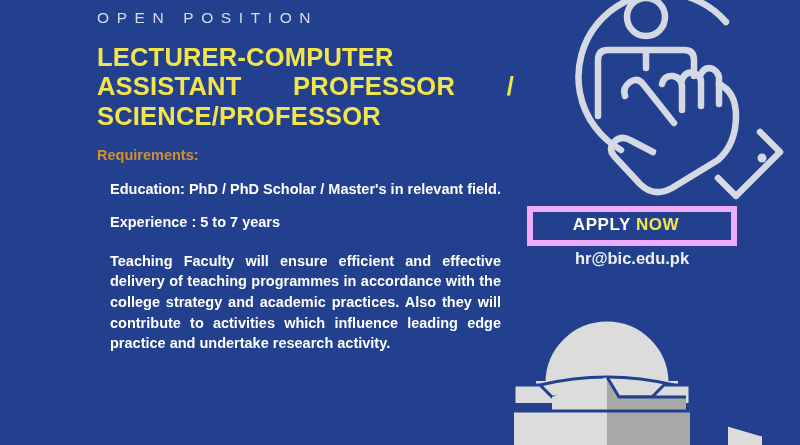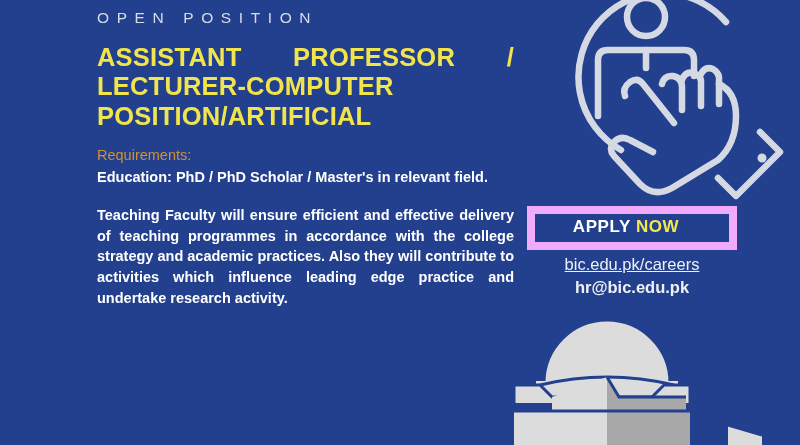--- a/index.html
+++ b/index.html
@@ -74,50 +74,50 @@
     justify-content:space-between;
     white-space:nowrap;
   }
 
   .section { margin-top:14px; }
   .section.resp { margin-top:18px; }
 
   .sec-head {
     color:#d0912f;
     font-size:14.5px;
-    font-weight:normal;
+    font-weight:bold;
     line-height:1.35;
     margin-bottom:1px;
   }
 
   .sec-body {
     color:#ffffff;
     font-size:14.5px;
     font-weight:bold;
     line-height:1.42;
     text-align:justify;
     text-justify:inter-word;
   }
-  .sec-body p { margin:0; }
+  .sec-body p { margin:13px; }
   .sec-body p.justify-all {
     text-align:justify;
   }
   
 
   
   .apply-block {
     position:absolute;
     left:527px;
     top:206px;
     width:210px;
     text-align:center;
   }
 
   .apply-btn {
-    border:8px solid #f0abfc;
+    border:6px solid #f0abfc;
     padding:4px 12px 5px 0;
     font-size:17px;
     font-weight:bold;
     letter-spacing:0.6px;
     line-height:1.1;
     white-space:nowrap;
   }
   .apply-btn .w { color:#ffffff; }
   .apply-btn .y { color:#f4e74d; }
 
@@ -195,46 +195,46 @@
 
       <circle cx="240" cy="166" r="4.5" fill="#d5d9e3" stroke="none"></circle>
     </g>
   </svg>
 
   <div class="left-col">
 
     <div class="eyebrow">OPEN POSITION</div>
 
     <div class="headline">
+      <span class="hl-line">LECTURER-COMPUTER</span>
       <span class="hl-line justify">
         <span>ASSISTANT</span>
           <span>PROFESSOR</span>
           <span>/</span>
       </span>
-      <span class="hl-line">LECTURER-COMPUTER</span>
-      <span class="hl-line">POSITION/ARTIFICIAL</span>
+      <span class="hl-line">SCIENCE/PROFESSOR</span>
     </div>
 
     <div class="section req">
       <div class="sec-head">Requirements:</div>
       <div class="sec-body">
         <p>Education: PhD / PhD Scholar / Master's in relevant field.</p>
+        <p>Experience : 5 to 7 years</p>
       </div>
     </div>
 
     <div class="section resp">
       <div class="sec-body">
         <p class="justify-all">Teaching Faculty will ensure efficient and effective delivery of teaching programmes in accordance with the college strategy and academic practices. Also they will contribute to activities which influence leading edge practice and undertake research activity.</p>
       </div>
     </div>
 
   </div>
 
   <div class="apply-block">
     <div class="apply-btn">
       <span class="w">APPLY</span>
       <span class="y">NOW</span>
     </div>
-    <span class="apply-link">bic.edu.pk/careers</span>
     <span class="apply-mail">hr@bic.edu.pk</span>
   </div>
 
 </div>
 
 </body></html>

